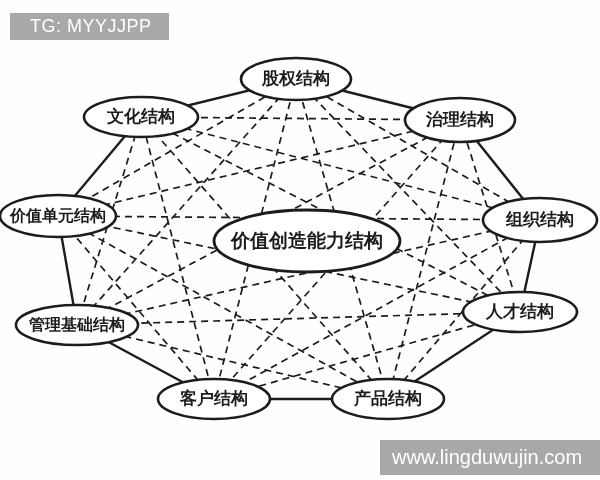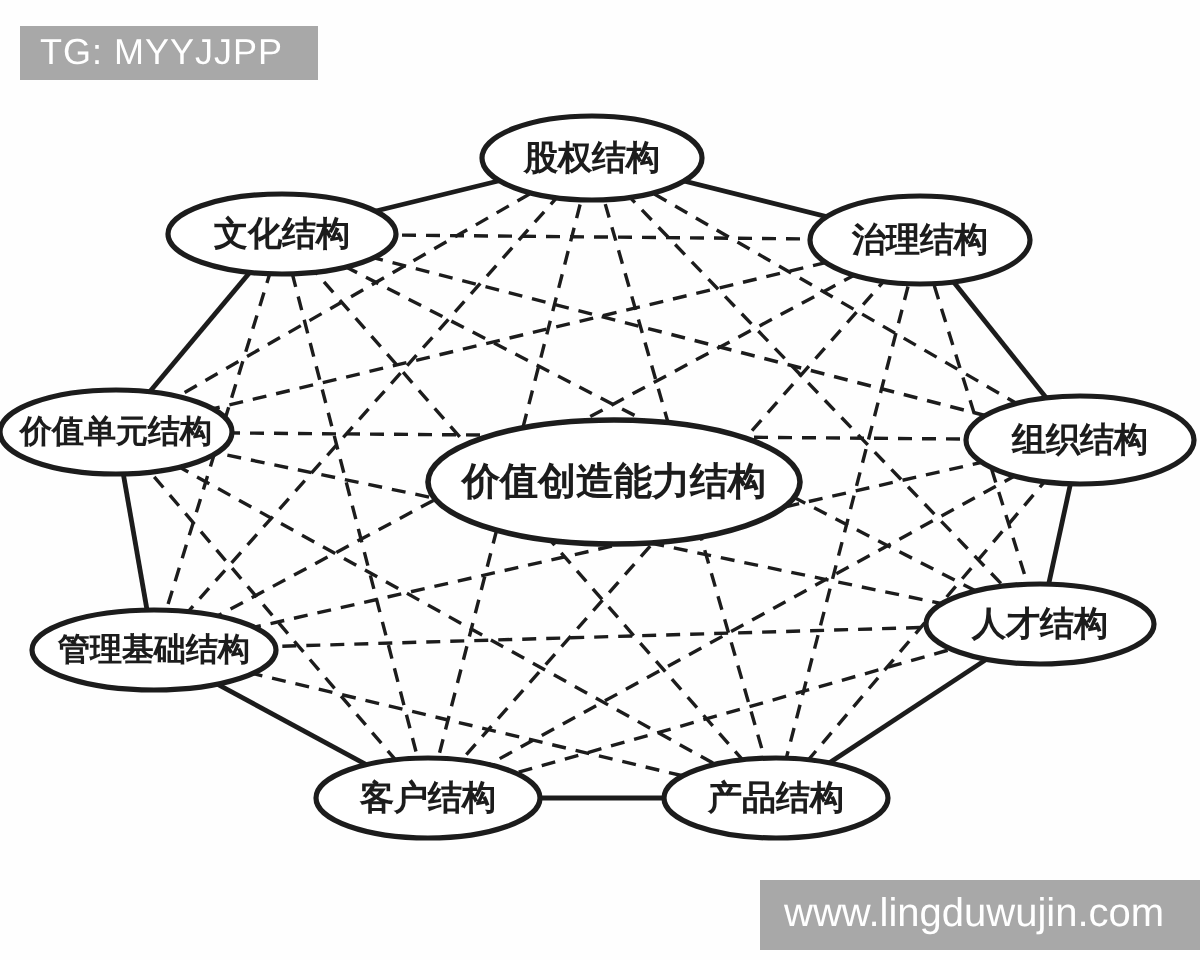--- a/index.html
+++ b/index.html
@@ -34,21 +34,21 @@
     display: flex;
     align-items: center;
     color: #ffffff;
     font-family: "Liberation Sans", sans-serif;
   }
   .banner-tg {
     left: 10px;
     top: 13px;
     width: 139px;
     height: 27px;
-    padding-left: 10px;
+    padding-left: 20px;
     font-size: 18px;
     letter-spacing: 0.5px;
   }
   .banner-site {
     left: 380px;
     top: 440px;
     width: 220px;
     height: 35px;
     padding-left: 12px;
     font-size: 20px;

